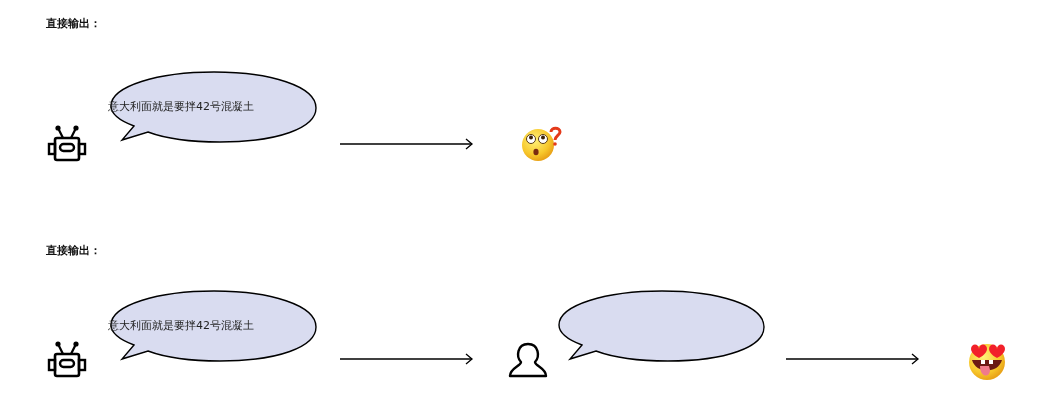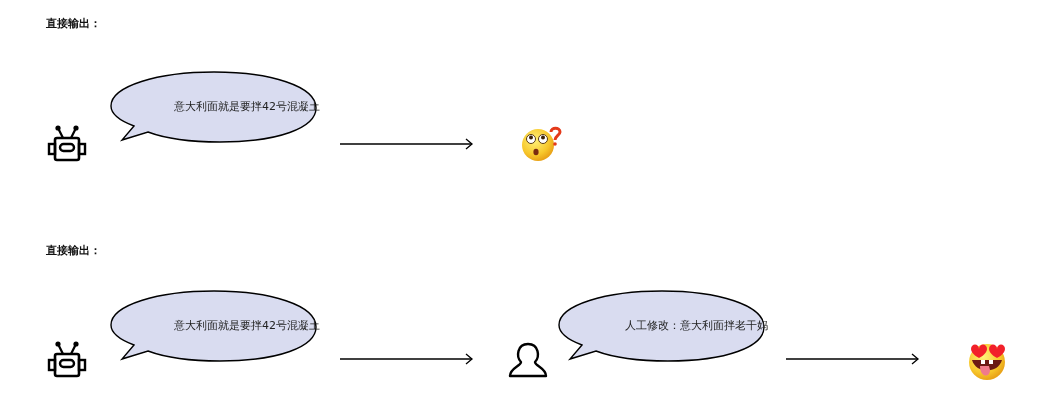--- a/index.html
+++ b/index.html
@@ -1,21 +1,21 @@
 <!DOCTYPE html>
 <html><head>
 <meta charset="utf-8">
 <style>
   html, body { margin: 0; padding: 0; background: #ffffff; }
   body { width: 1043px; height: 419px; position: relative; overflow: hidden;
          font-family: "DejaVu Sans", "Liberation Sans", sans-serif; color: #111; }
   .heading { position: absolute; font-size: 11px; font-weight: bold; }
   .abs { position: absolute; }
   .bubble-text { position: absolute; font-size: 11px; color: #222; white-space: nowrap;
-                 text-align: right; }
+                 text-align: left; }
   svg { display: block; }
 </style>
 </head>
 <body>
 
 <div class="heading" style="left:46px;top:16px;">直接输出：</div>
 
 <div class="abs" style="left:46px;top:124px;">
   <svg width="42" height="40" viewBox="0 0 42 40">
     <circle cx="12" cy="4" r="2.6" fill="#000"></circle>
@@ -95,21 +95,20 @@
 <div class="abs" style="left:508px;top:340px;">
   <svg width="40" height="40" viewBox="0 0 40 40">
     <path d="M13 22 C8 17 9 4 20 4 C31 4 32 17 27 22 C27 26 38 28 38 36 L2 36 C2 28 13 26 13 22 Z" fill="none" stroke="#000" stroke-width="2.4" stroke-linejoin="round"></path>
   </svg>
 </div>
 
 <div class="abs" style="left:556px;top:289px;">
   <svg width="212" height="74" viewBox="0 0 212 74">
     <path d="M106 2 C162 2 208 16 208 38 C208 58 170 72 112 72 C82 72 56 68 40 62 L14 70 L26 56 C10 50 3 44 3 36 C3 16 50 2 106 2 Z" fill="#d9dcf0" stroke="#000" stroke-width="1.4"></path>
   </svg>
-  <div class="bubble-text" style="left:0;top:29px;width:212px;">人工修改：意大利面拌老干妈</div>
 </div>
 
 <div class="abs" style="left:786px;top:352px;">
   <svg width="136" height="14" viewBox="0 0 136 14">
     <line x1="0" y1="7" x2="132" y2="7" stroke="#000" stroke-width="1.3"></line>
     <polyline points="126,2 132,7 126,12" fill="none" stroke="#000" stroke-width="1.3"></polyline>
   </svg>
 </div>
 
 <div class="abs" style="left:964px;top:340px;">

